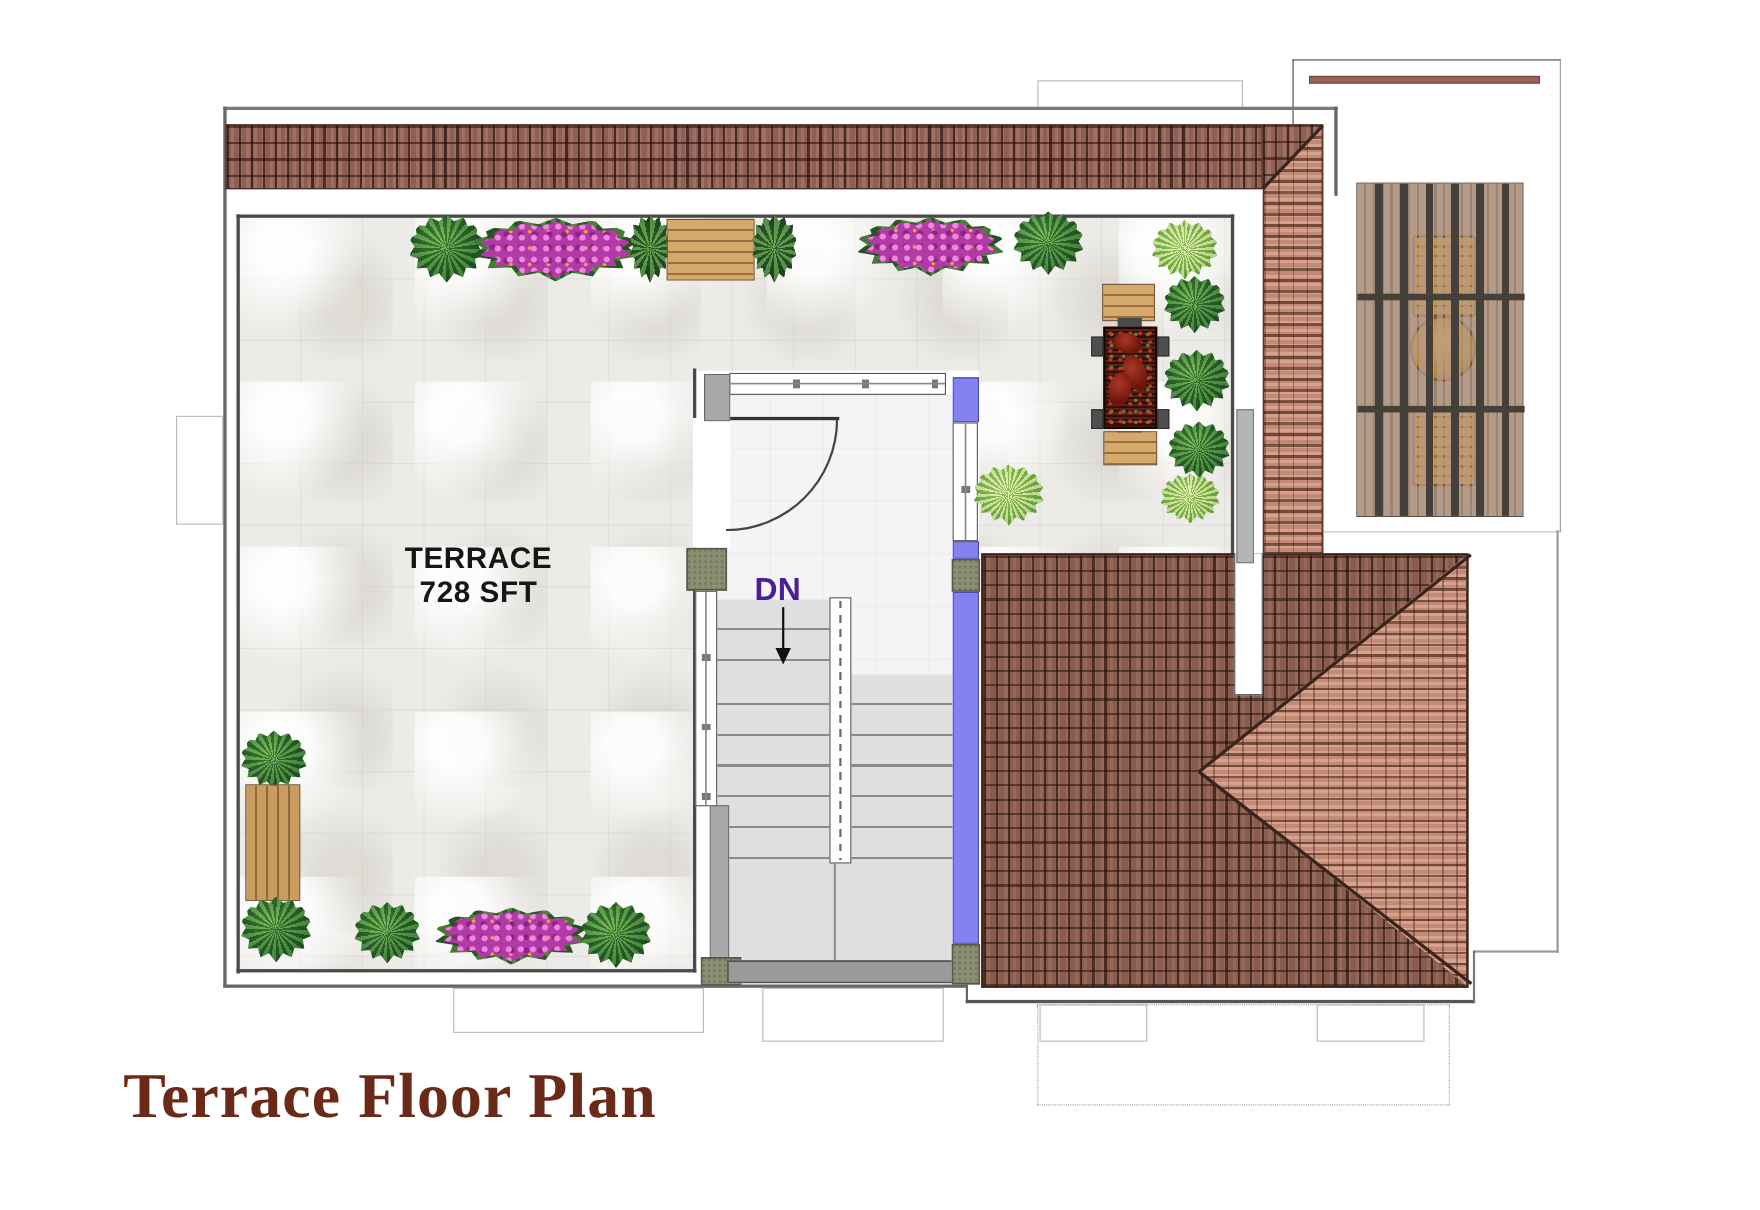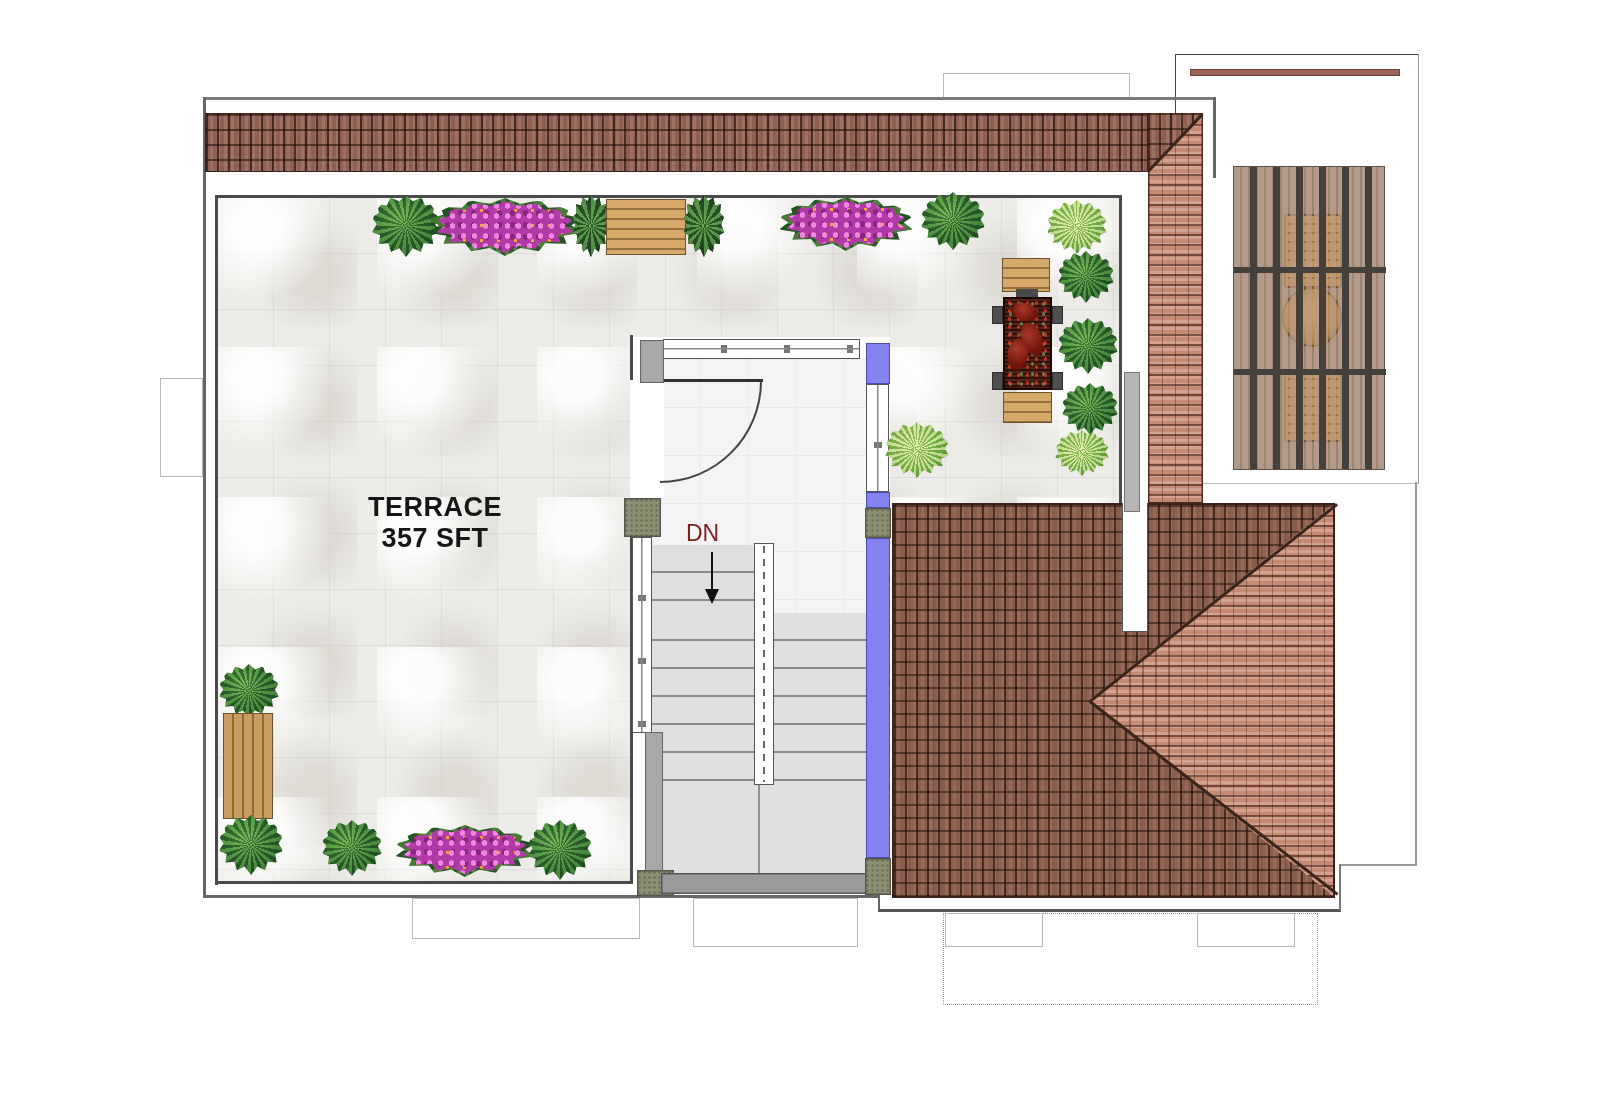--- a/index.html
+++ b/index.html
@@ -92,21 +92,21 @@
   .pstripes{position:absolute;inset:0;background:repeating-linear-gradient(90deg,rgba(180,154,136,.8) 0 6px,rgba(148,124,104,.25) 6px 8px);}
   .pbeams{position:absolute;inset:0;background:repeating-linear-gradient(90deg,transparent 0 16px,#45403a 16px 23px);}
   .pbeam-h{position:absolute;background:#45403a;}
   
   .line{background:#666;}
   .faint{border:1.5px solid #b8b8b8;box-sizing:border-box;}
   .dotted{border:1.5px dotted #9a9a9a;box-sizing:border-box;}
   .bandthin{background:#9b6355;border:1px solid #6f4339;box-sizing:border-box;}
   
   .terrace-label{font-weight:bold;font-size:27px;line-height:31px;letter-spacing:.5px;color:#161616;text-align:center;}
-  .dn-label{font-weight:normal;font-size:23px;color:#7f1d1d;}
+  .dn-label{font-weight:bold;font-size:29px;color:#4c1d95;}
   .page-title{font-family:"Liberation Serif",serif;font-weight:bold;font-size:58px;color:var(--c-title,#6b2a17);letter-spacing:1px;}
   .arrowline{background:#111;}
   .arrowhead{width:0;height:0;border-left:7px solid transparent;border-right:7px solid transparent;border-top:15px solid #111;}
 </style>
 </head>
 <body>
 
 <div id="stage" style="--c-purple: #8282f0; --c-title: #6b2a17;">
 
   <div class="abs faint" style="left:160px;top:378px;width:43px;height:99px"></div>
@@ -224,16 +224,17 @@
       <div class="plant bush" style="left: 219px; top: 815px; width: 64px; height: 60px;"></div>
       <div class="plant bush" style="left: 322px; top: 820px; width: 60px; height: 56px;"></div>
       <div class="plant flowers" style="left: 395px; top: 825px; width: 140px; height: 52px;">
         <div class="blooms"></div>
       </div>
       <div class="plant bush" style="left: 528px; top: 820px; width: 64px; height: 60px;"></div>
     </div>
 
   <div class="abs terrace-label" style="left:340px;top:492px;width:190px">
     <div>TERRACE</div>
-    <div>357 SFT</div>
+    <div>728 SFT</div>
   </div>
+  <div class="abs page-title" style="left:112px;top:962px">Terrace Floor Plan</div>
 
 </div>
 
 </body></html>

